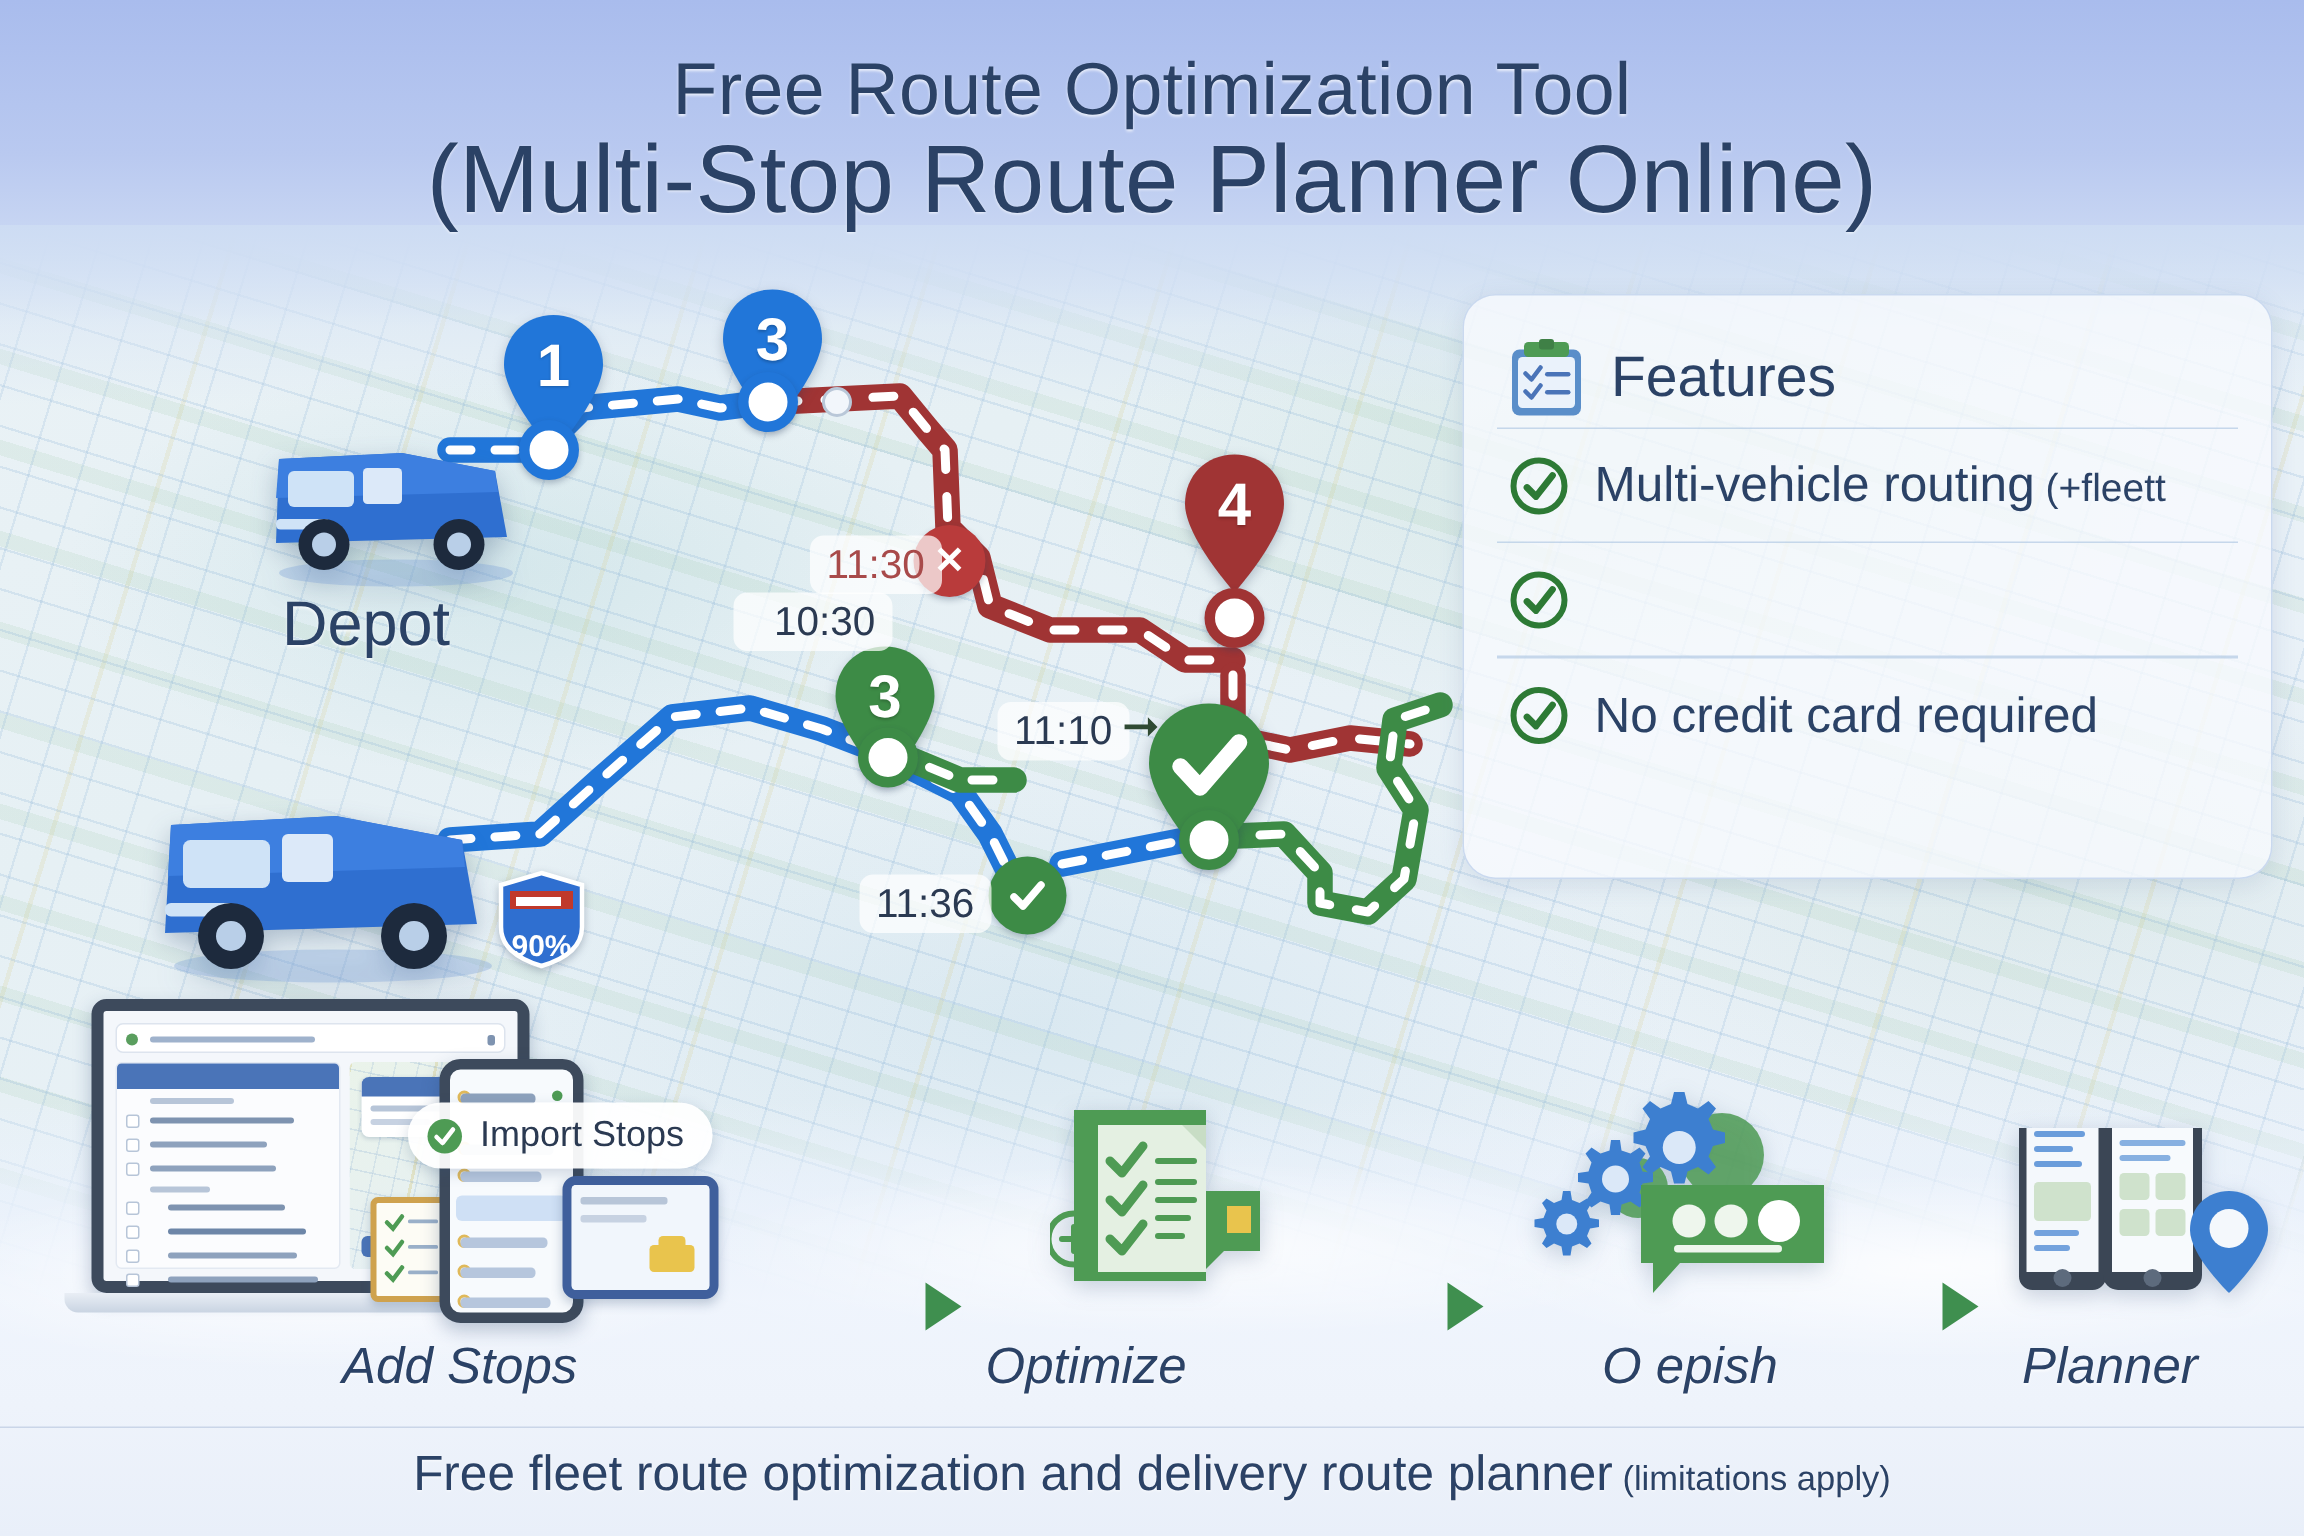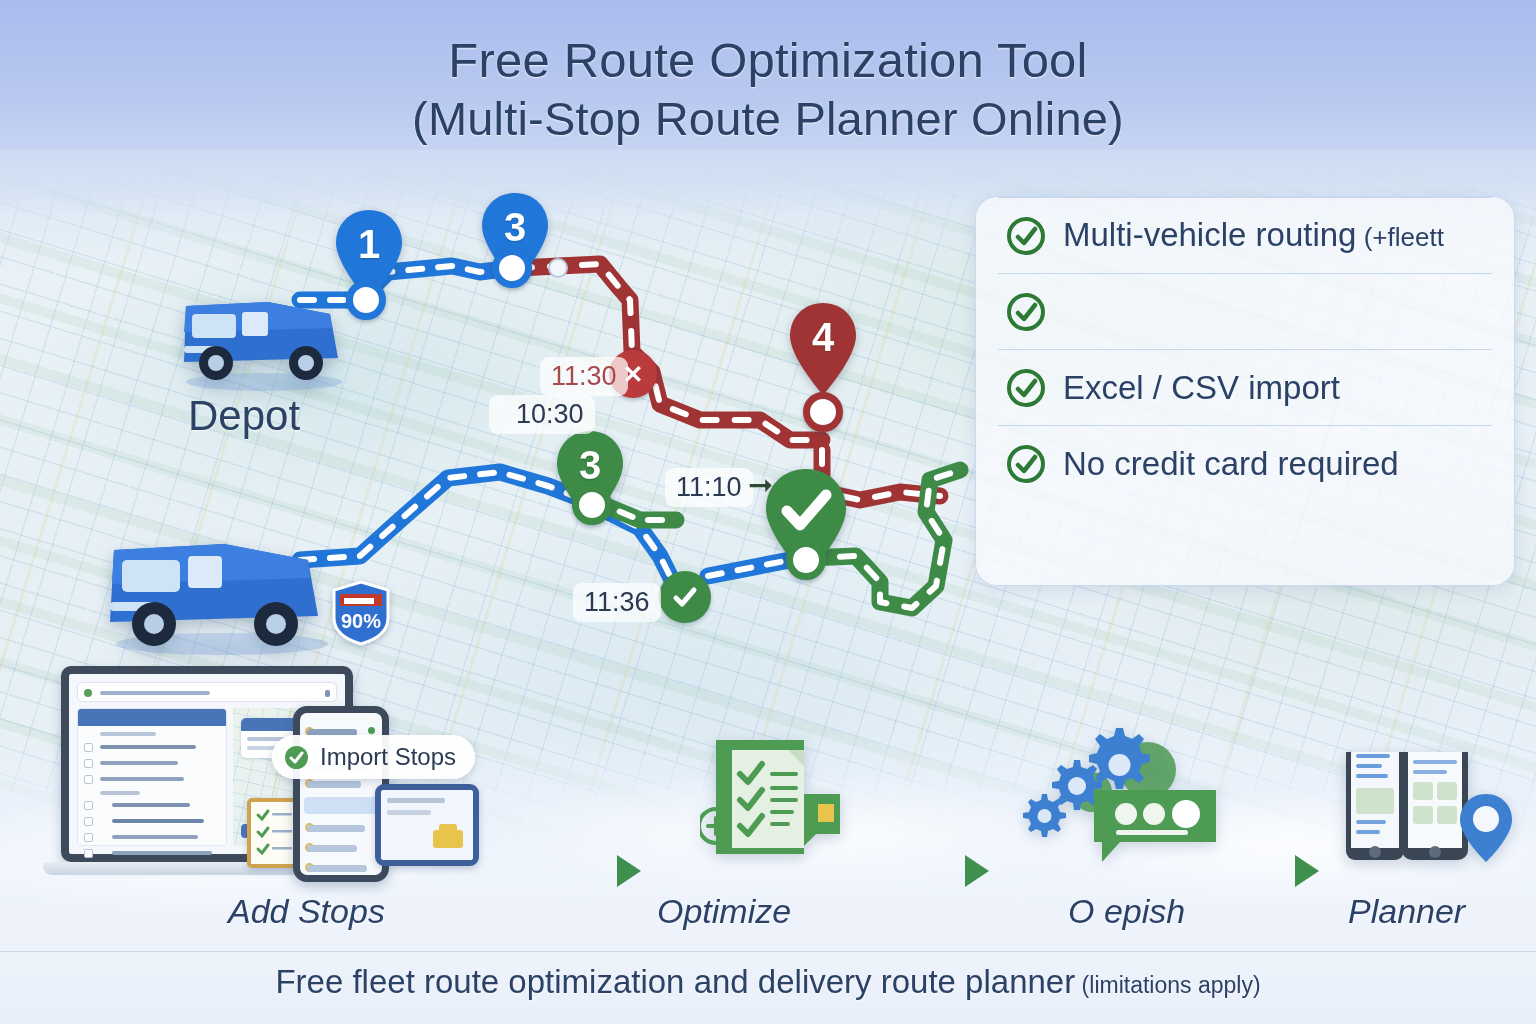--- a/index.html
+++ b/index.html
@@ -48,21 +48,21 @@
     background:rgba(150,170,205,.40);
   }
 
   
   .title-wrap{ position:absolute; left:0; top:30px; width:1536px; text-align:center; }
   .title-l1, .title-l2{
     color:#2b4266; letter-spacing:.2px; font-weight:400;
     text-shadow:0 1px 2px rgba(255,255,255,.75);
   }
   .title-l1{ font-size:49px; line-height:60px; }
-  .title-l2{ font-size:47px; line-height:58px; }
+  .title-l2{ font-size:64px; line-height:58px; }
 
   
   .routes{ position:absolute; left:0; top:0; width:1536px; height:1024px; pointer-events:none; }
 
   
   .pin{
     position:absolute; width:78px; height:98px;
     filter:drop-shadow(0 3px 4px rgba(40,60,90,.28));
   }
   .pin .pin-num{
@@ -109,21 +109,21 @@
   }
 
   
   .van{ position:absolute; filter:drop-shadow(0 6px 8px rgba(40,70,110,.30)); }
 
   .shield{
     position:absolute; width:62px; height:66px;
     filter:drop-shadow(0 2px 3px rgba(40,60,90,.30));
   }
   .shield-txt{
-    position:absolute; left:0; top:30px; width:62px; text-align:center;
+    position:absolute; left:0; top:40px; width:62px; text-align:center;
     color:#fff; font-size:20px; font-weight:700; line-height:22px;
   }
 
   
   .features{
     position:absolute; left:975px; top:196px; width:540px; height:390px;
     background:rgba(247,250,254,.80);
     border:1px solid rgba(200,216,238,.95);
     border-radius:22px;
     box-shadow:0 4px 16px rgba(70,100,150,.14);
@@ -344,20 +344,33 @@
   <div class="time-chip" style="left:665px; top:468px;">11:10</div>
   <div class="arrow-small" style="left:748px; top:470px;">➞</div>
   <div class="time-chip" style="left:573px; top:583px;">11:36</div>
 
   <div class="title-wrap">
     <div class="title-l1">Free Route Optimization Tool</div>
     <div class="title-l2">(Multi-Stop Route Planner Online)</div>
   </div>
 
   <div class="features">
+    <div class="feat-head">
+      <svg class="clipboard" viewBox="0 0 52 54">
+        <rect x="3" y="8" width="46" height="44" rx="5" fill="#5a8ec9"></rect>
+        <rect x="7" y="13" width="38" height="34" rx="3" fill="#eaf2fb"></rect>
+        <rect x="11" y="3" width="30" height="10" rx="3" fill="#4e9b54"></rect>
+        <rect x="21" y="1" width="10" height="7" rx="2" fill="#3f8046"></rect>
+        <path d="M12 24 L16 28 L22 20" fill="none" stroke="#4a74b8" stroke-width="3" stroke-linecap="round" stroke-linejoin="round"></path>
+        <rect x="25" y="23" width="17" height="3" rx="1.5" fill="#4a74b8"></rect>
+        <path d="M12 36 L16 40 L22 32" fill="none" stroke="#4a74b8" stroke-width="3" stroke-linecap="round" stroke-linejoin="round"></path>
+        <rect x="25" y="35" width="17" height="3" rx="1.5" fill="#4a74b8"></rect>
+      </svg>
+      <div class="feat-title">Features</div>
+    </div>
 
     <div class="feat-divider"></div>
     <div class="feat-row">
       <svg class="feat-ck" viewBox="0 0 42 42">
         <circle cx="21" cy="21" r="17" fill="none" stroke="#2d7a35" stroke-width="4"></circle>
         <path d="M13 22 L19 28 L30 14" fill="none" stroke="#2d7a35" stroke-width="4.5" stroke-linecap="round" stroke-linejoin="round"></path>
       </svg>
       <div class="feat-text">
         <span>Multi-vehicle routing</span><span class="sub"> (+fleett</span>
       </div>
@@ -365,27 +378,20 @@
 
     <div class="feat-divider"></div>
     <div class="feat-row">
       <svg class="feat-ck" viewBox="0 0 42 42">
         <circle cx="21" cy="21" r="17" fill="none" stroke="#2d7a35" stroke-width="4"></circle>
         <path d="M13 22 L19 28 L30 14" fill="none" stroke="#2d7a35" stroke-width="4.5" stroke-linecap="round" stroke-linejoin="round"></path>
       </svg>
     </div>
 
     <div class="feat-divider"></div>
-    <div class="feat-row">
-      <svg class="feat-ck" viewBox="0 0 42 42">
-        <circle cx="21" cy="21" r="17" fill="none" stroke="#2d7a35" stroke-width="4"></circle>
-        <path d="M13 22 L19 28 L30 14" fill="none" stroke="#2d7a35" stroke-width="4.5" stroke-linecap="round" stroke-linejoin="round"></path>
-      </svg>
-      <div class="feat-text">Excel / CSV import</div>
-    </div>
 
     <div class="feat-divider"></div>
     <div class="feat-row">
       <svg class="feat-ck" viewBox="0 0 42 42">
         <circle cx="21" cy="21" r="17" fill="none" stroke="#2d7a35" stroke-width="4"></circle>
         <path d="M13 22 L19 28 L30 14" fill="none" stroke="#2d7a35" stroke-width="4.5" stroke-linecap="round" stroke-linejoin="round"></path>
       </svg>
       <div class="feat-text">No credit card required</div>
     </div>
   </div>

